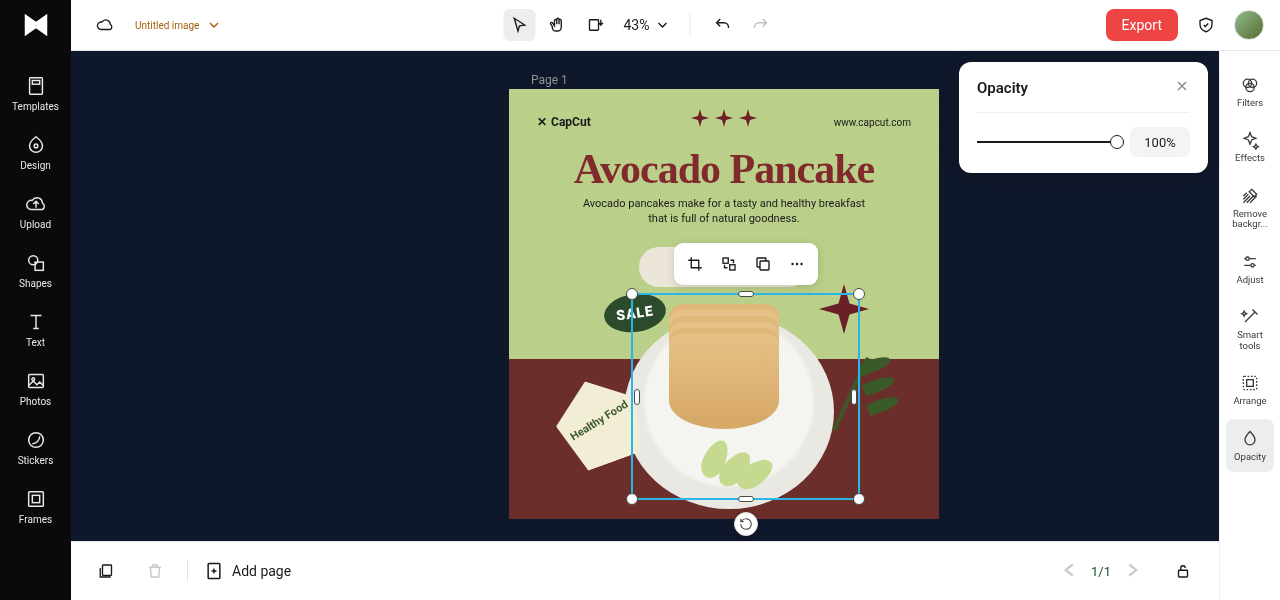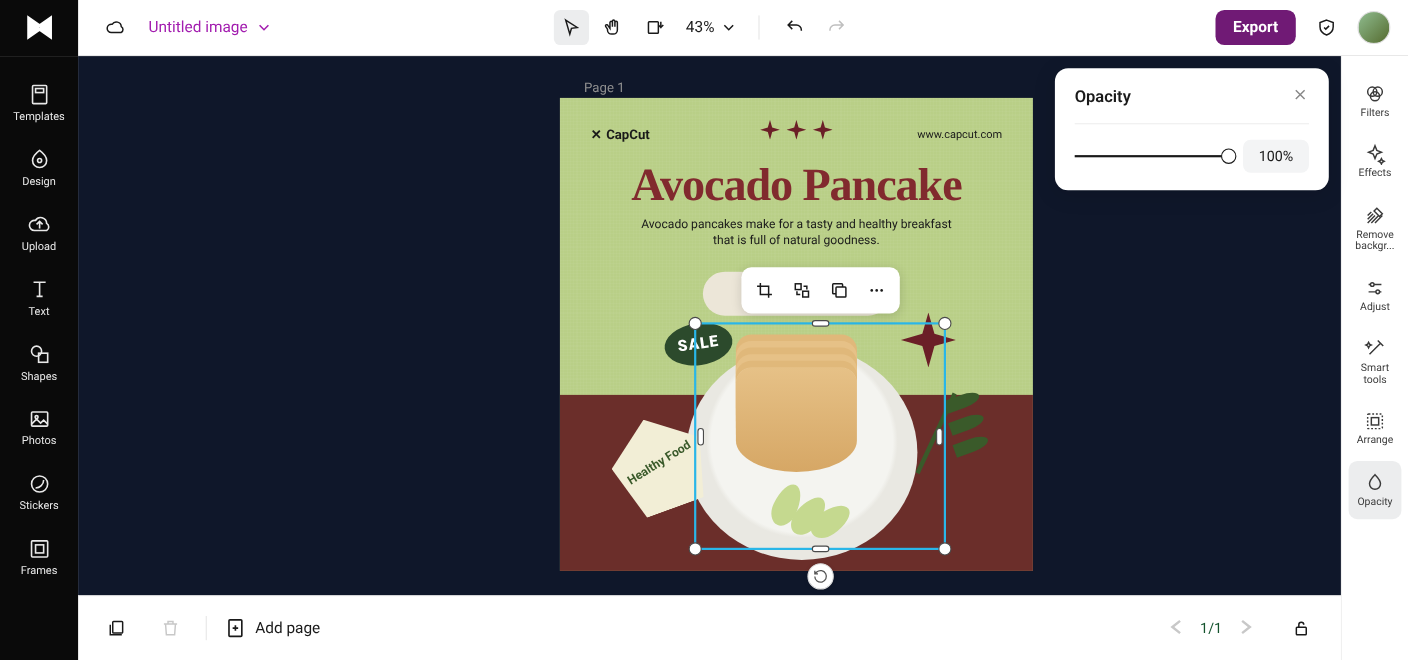--- a/index.html
+++ b/index.html
@@ -1,31 +1,31 @@
 <!DOCTYPE html>
 <html><head>
 <meta charset="utf-8">
 <style>
 *{box-sizing:border-box;margin:0;padding:0;font-family:-apple-system,BlinkMacSystemFont,"Segoe UI",Roboto,sans-serif}
 body{width:1280px;height:600px;overflow:hidden;background:#fff;display:flex;flex-direction:column}
 .topbar{height:51px;border-bottom:1px solid #e8e8e8;display:flex;align-items:center;padding:0 16px;gap:14px}
 .logo-box{width:71px;height:51px;background:#0a0a0a;display:flex;align-items:center;justify-content:center;margin-left:-16px;margin-right:4px}
 .logo-box svg{width:30px;height:30px}
 .cloud-icon{color:#1a1a1a}
-.title{font-size:14px;color:#a21caf;display:flex;align-items:center;gap:10px;cursor:pointer}
+.title{font-size:10px;color:#a16207;display:flex;align-items:center;gap:10px;cursor:pointer}
 .chev{width:10px;height:10px}
 .top-center{position:absolute;left:50%;transform:translateX(-50%);display:flex;align-items:center;gap:6px}
 .tool-btn{width:32px;height:32px;border-radius:6px;display:flex;align-items:center;justify-content:center;cursor:pointer;color:#1a1a1a}
 .tool-btn.active{background:#ecedee}
 .tool-btn.disabled{color:#bfbfbf;cursor:not-allowed}
 .tool-btn svg{width:18px;height:18px}
 .zoom{font-size:14px;color:#1a1a1a;display:flex;align-items:center;gap:8px;cursor:pointer;margin:0 6px}
 .vdiv{width:1px;height:22px;background:#e6e6e6;margin:0 10px}
 .top-right{margin-left:auto;display:flex;align-items:center;gap:12px}
-.export-btn{background:#701a75;color:#fff;border:none;border-radius:8px;padding:8px 16px;font-size:14px;font-weight:700;cursor:pointer}
+.export-btn{background:#ef4444;color:#fff;border:none;border-radius:8px;padding:8px 16px;font-size:14px;font-weight:400;cursor:pointer}
 .shield{color:#1a1a1a}
 .avatar{width:30px;height:30px;border-radius:50%;background:linear-gradient(135deg,#8fbc8f,#556b2f);border:1px solid #ddd}
 .body-row{flex:1;display:flex;min-height:0}
 .leftbar{width:71px;background:#0a0a0a;display:flex;flex-direction:column;padding-top:14px;gap:2px}
 .leftbar-item{display:flex;flex-direction:column;align-items:center;gap:4px;padding:10px 0;cursor:pointer;color:#e8e8e8}
 .leftbar-item span{font-size:10px}
 .leftbar-item svg{width:22px;height:22px}
 .canvas-wrap{flex:1;background:#0f172a;position:relative;overflow:hidden}
 .page-label{position:absolute;left:460px;top:22px;font-size:12px;color:#909090}
 .artboard{position:absolute;left:438px;top:38px;width:430px;height:430px;background:#b9cf87;overflow:hidden}
@@ -177,30 +177,30 @@
       </div>
     <div class="leftbar-item">
         <svg viewBox="0 0 24 24" fill="none" stroke="currentColor" stroke-width="1.6">
           <path d="M7 18a5 5 0 1 1 .9-9.9A6 6 0 0 1 19 11a4 4 0 0 1 0 7H7z"></path>
           <path d="M12 16V9M9 12l3-3 3 3"></path>
         </svg>
         <span>Upload</span>
       </div>
     <div class="leftbar-item">
         <svg viewBox="0 0 24 24" fill="none" stroke="currentColor" stroke-width="1.6">
-          <path d="M6 5h12M12 5v14M9 19h6"></path>
-        </svg>
-        <span>Text</span>
-      </div>
-    <div class="leftbar-item">
-        <svg viewBox="0 0 24 24" fill="none" stroke="currentColor" stroke-width="1.6">
           <circle cx="9" cy="9" r="5"></circle>
           <rect x="11" y="11" width="9" height="9"></rect>
         </svg>
         <span>Shapes</span>
+      </div>
+    <div class="leftbar-item">
+        <svg viewBox="0 0 24 24" fill="none" stroke="currentColor" stroke-width="1.6">
+          <path d="M6 5h12M12 5v14M9 19h6"></path>
+        </svg>
+        <span>Text</span>
       </div>
     <div class="leftbar-item">
         <svg viewBox="0 0 24 24" fill="none" stroke="currentColor" stroke-width="1.6">
           <rect x="4" y="5" width="16" height="14" rx="1"></rect>
           <circle cx="9" cy="10" r="1.5"></circle>
           <path d="M4 17l5-5 4 4 3-3 4 4"></path>
         </svg>
         <span>Photos</span>
       </div>
     <div class="leftbar-item">

